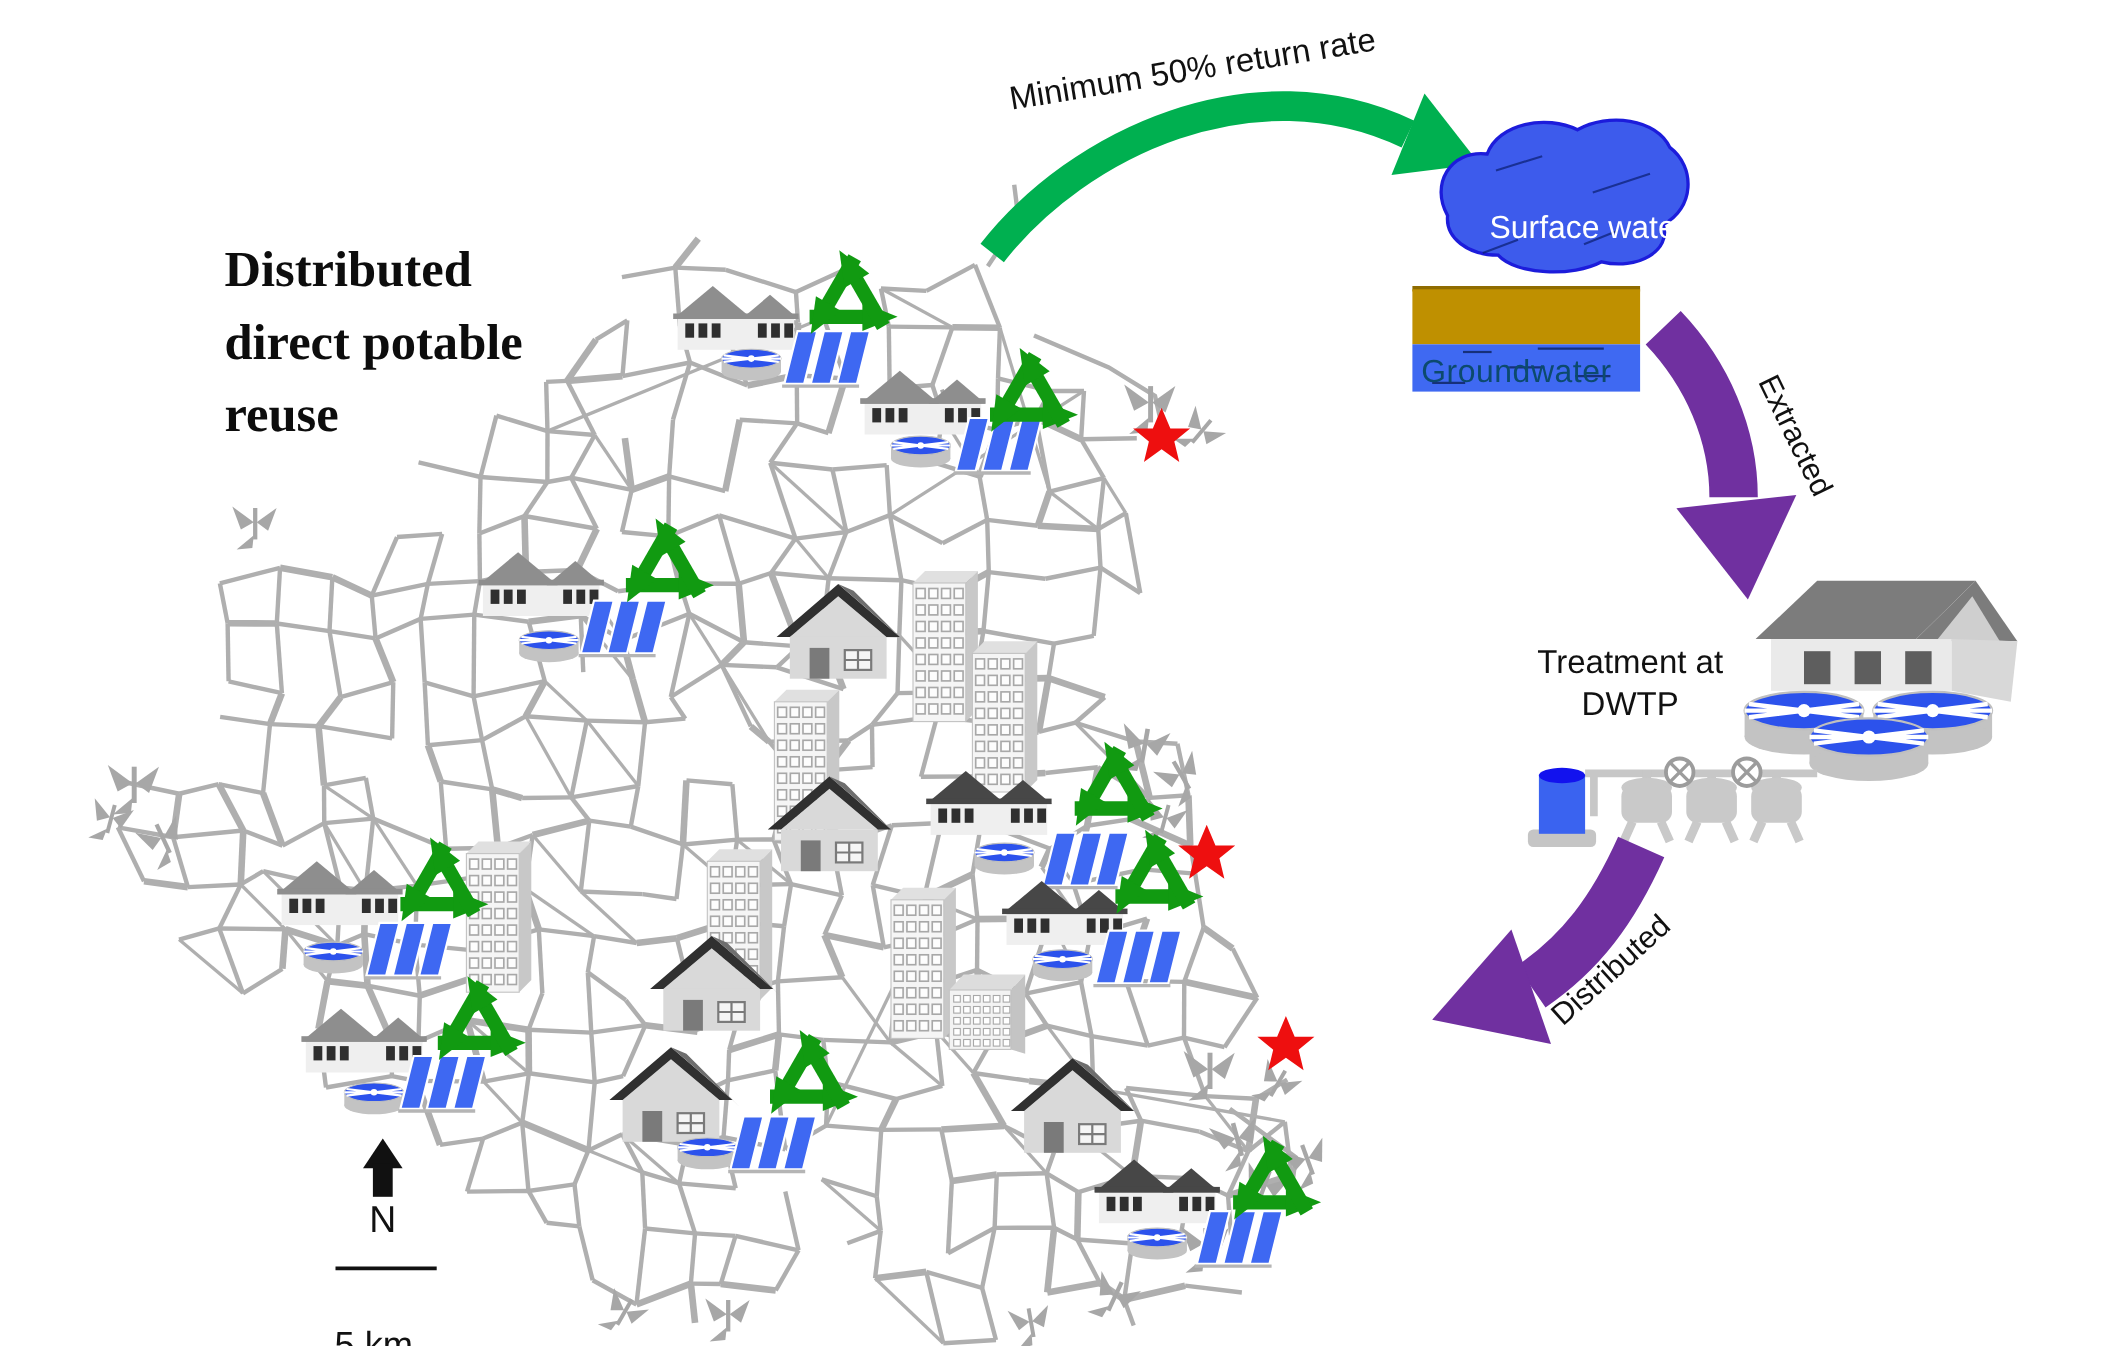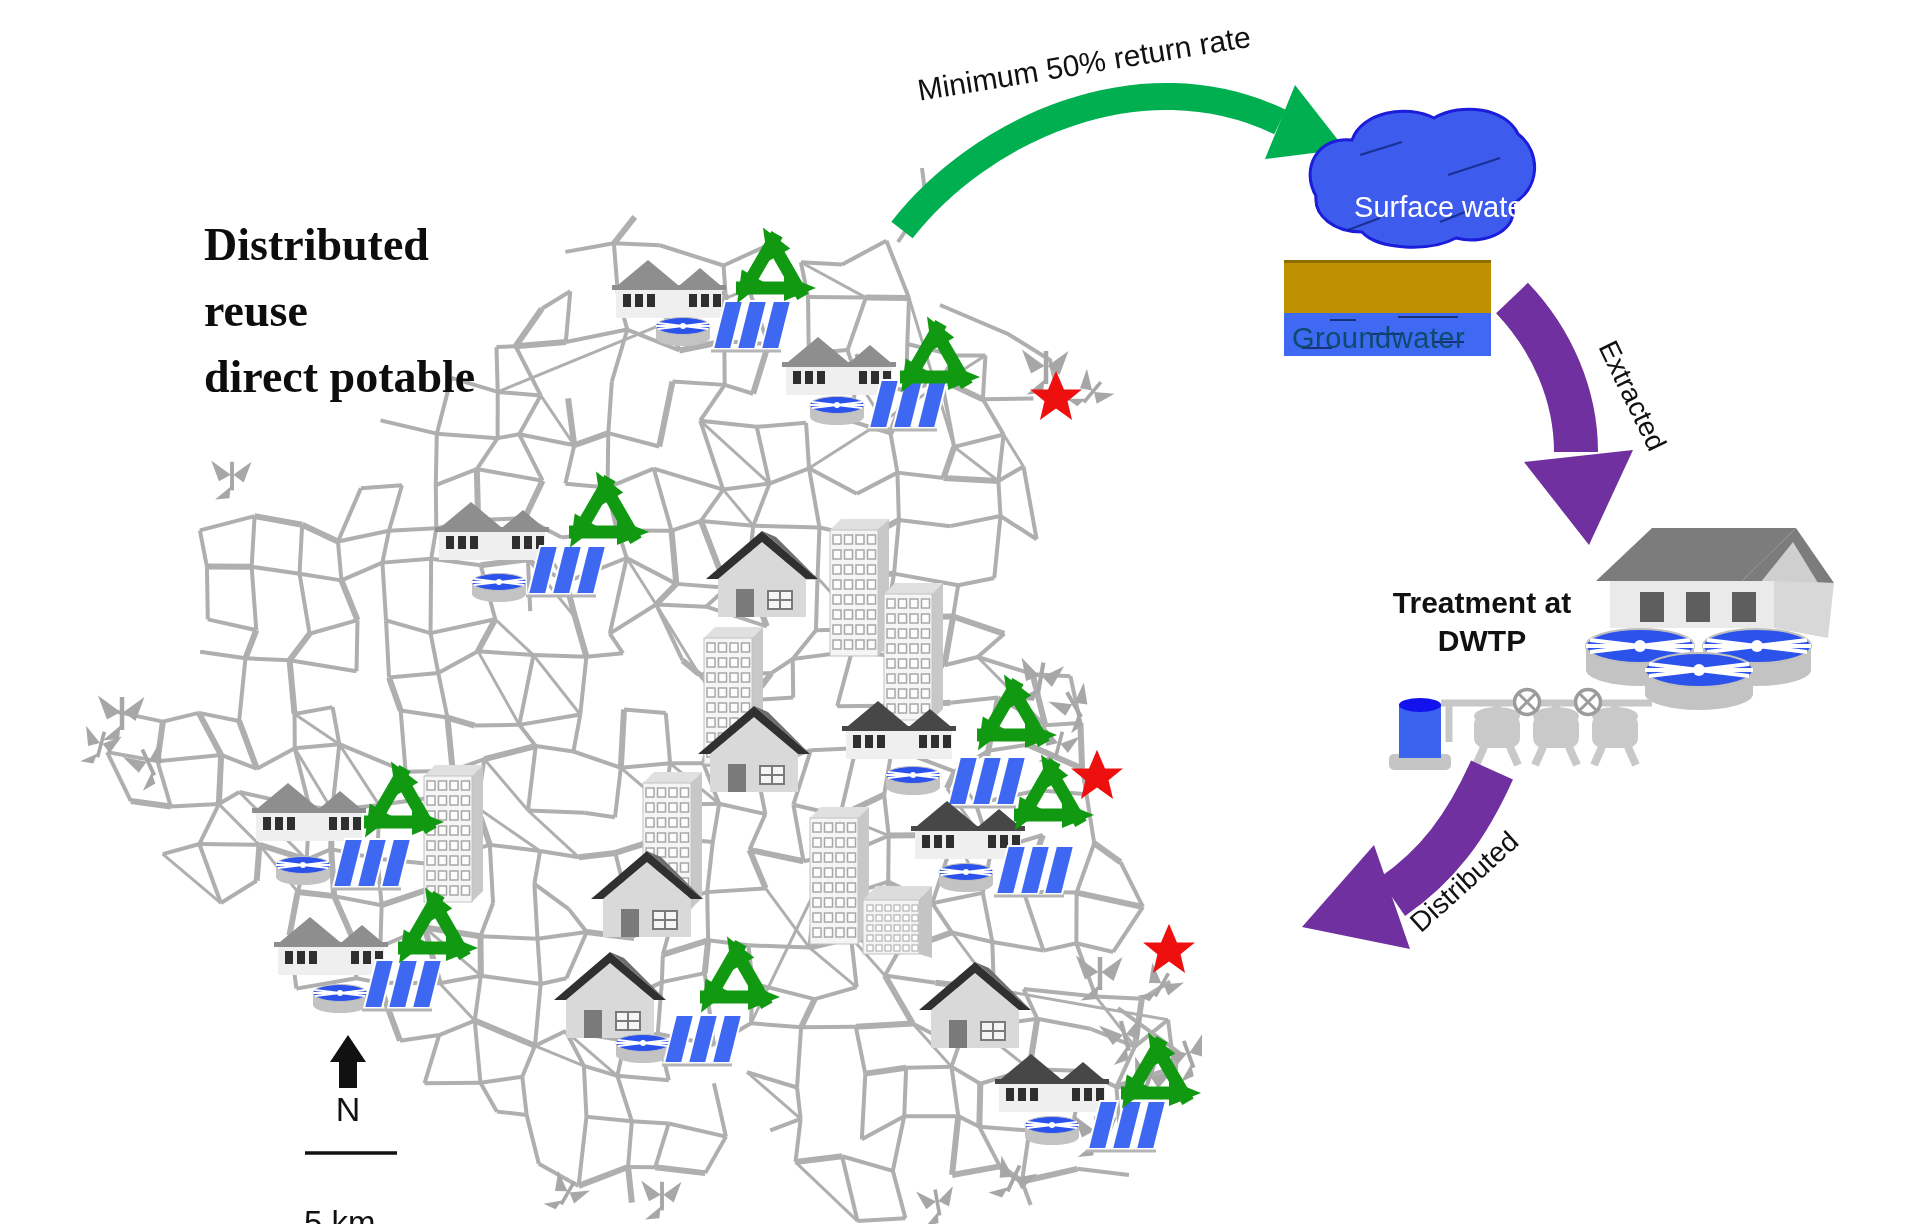--- a/index.html
+++ b/index.html
@@ -8,21 +8,21 @@
   svg.layer{position:absolute;left:0;top:0;}
   .lbl{position:absolute;color:#111;white-space:nowrap;}
   .title{left:204px;top:212px;font-family:"Liberation Serif", serif;font-weight:bold;
          font-size:46px;line-height:66px;color:#0d0d0d;}
   .return-label{left:918px;top:74px;font-size:30px;transform:rotate(-9.3deg);
                 transform-origin:0 50%;}
   .surface-label{left:1307px;top:191px;width:226px;text-align:right;font-size:29px;color:#fff;}
   .groundwater-label{left:1292px;top:322px;width:196px;font-size:29px;color:#0c4a6e;letter-spacing:.5px;}
   .extracted-label{left:1562px;top:380px;width:140px;text-align:center;font-size:28px;
                    transform:rotate(64deg);}
-  .treatment-label{left:1380px;top:584px;width:204px;text-align:center;font-weight:bold;
+  .treatment-label{left:1380px;top:584px;width:204px;text-align:center;font-weight:normal;
                    font-size:30px;line-height:38px;}
   .distributed-label{left:1382px;top:866px;width:165px;text-align:center;font-size:28px;
                      transform:rotate(-42deg);}
   .north-label{left:326px;top:1090px;width:44px;text-align:center;font-size:34px;}
   .scale-label{left:304px;top:1204px;width:96px;text-align:left;font-size:33px;}
 </style>
 </head>
 <body>
 
 <div class="stage">
@@ -1540,22 +1540,22 @@
 
     <g fill="#111">
       <polygon points="330,1062 348,1035 366,1062"></polygon>
       <rect x="339" y="1058" width="18" height="30"></rect>
     </g>
     <line x1="305" y1="1153" x2="397" y2="1153" stroke="#111" stroke-width="3.5"></line>
   </svg>
 
   <div class="lbl title">
     <span style="display:block">Distributed</span>
+    <span style="display:block">direct potable</span>
     <span style="display:block">reuse</span>
-    <span style="display:block">direct potable</span>
   </div>
   <div class="lbl return-label">Minimum 50% return rate</div>
   <div class="lbl surface-label">Surface water</div>
   <div class="lbl groundwater-label">Groundwater</div>
   <div class="lbl extracted-label">Extracted</div>
   <div class="lbl treatment-label">
     <div>Treatment at</div>
     <div>DWTP</div>
   </div>
   <div class="lbl distributed-label">Distributed</div>

